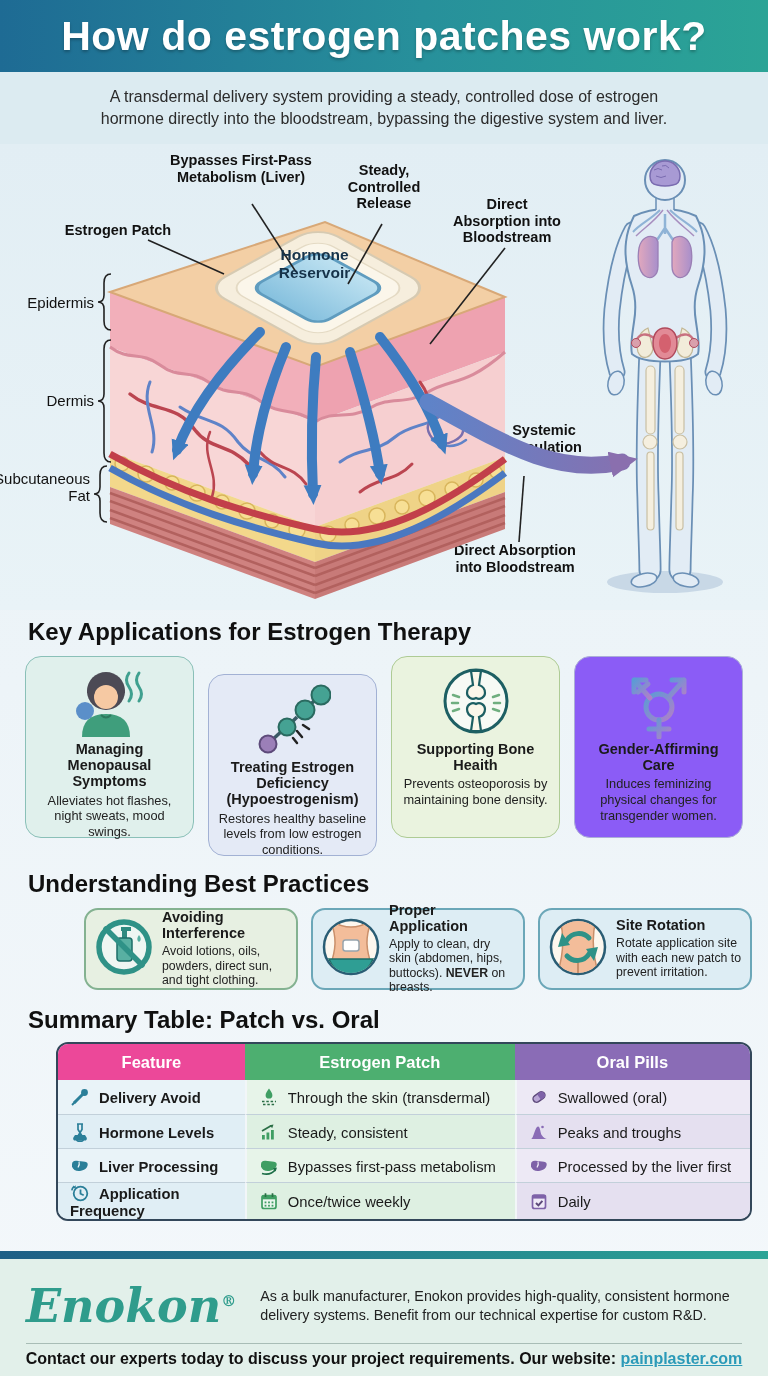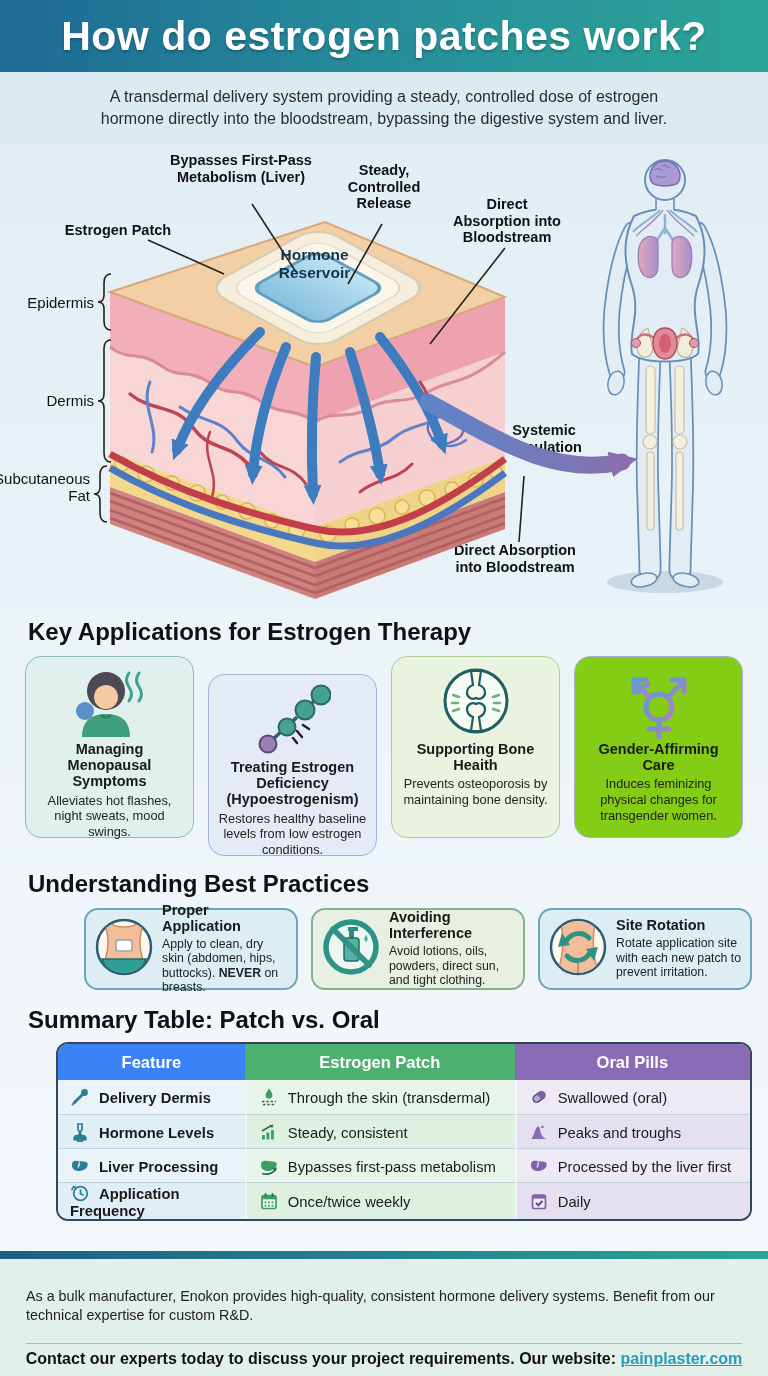--- a/index.html
+++ b/index.html
@@ -26,21 +26,21 @@
   .sec-heading { font-size:24px; font-weight:bold; color:#101010; margin:8px 0 8px 28px; }
 
   .apps-row { display:flex; gap:14px; padding:2px 25px 0 25px; }
   .app-card { width:170px; height:182px; border-radius:16px; border:1.5px solid; padding:8px 7px; display:flex; flex-direction:column; align-items:center; }
   .app-card .icon-box { height:72px; display:flex; align-items:center; justify-content:center; }
   .app-card h3 { font-size:14.5px; font-weight:bold; text-align:center; line-height:1.12; margin:4px 0 3px; }
   .app-card p { font-size:12.8px; text-align:center; line-height:1.22; color:#222; }
   .app-1 { background:#e0f0ec; border-color:#8ac0b8; }
   .app-2 { background:#e4eaf6; border-color:#a2b1d4;margin-top:18px; }
   .app-3 { background:#eaf3df; border-color:#aecb95; }
-  .app-4 { background:#84cc16; border-color:#abaed7; }
+  .app-4 { background:#8b5cf6; border-color:#abaed7; }
 
   .practices-row { display:flex; gap:13px; padding:2px 16px 0 84px; }
   .practice-card { width:214px; height:82px; border-radius:14px; border:2px solid; padding:7px 8px; display:flex; align-items:center; gap:8px; }
   .practice-card .pic { flex:0 0 60px; }
   .practice-card h3 { font-size:14.5px; font-weight:bold; line-height:1.1; margin-bottom:2px; }
   .practice-card p { font-size:12.3px; line-height:1.18; color:#222; }
   .pr-1 { background:#ddedf4; border-color:#6ba7b8; }
   .pr-2 { background:#e7f0e2; border-color:#84b291; }
   .pr-3 { background:#ddedf4; border-color:#6ba7b8; }
 
@@ -367,20 +367,37 @@
       </svg>
     </div>
     <h3>Gender-Affirming Care</h3>
     <p>Induces feminizing physical changes for transgender women.</p>
   </div>
 </div>
 
 <h2 class="sec-heading" style="margin-top:14px;">Understanding Best Practices</h2>
 <div class="practices-row">
 
+  <div class="practice-card pr-2">
+    <div class="pic">
+      <svg width="60" height="60" viewBox="0 0 60 60">
+        <circle cx="30" cy="30" r="25" fill="#eef6f2" stroke="#2f9287" stroke-width="5.5"></circle>
+        <rect x="27" y="10" width="10" height="4" fill="#2f8a80"></rect>
+        <rect x="28" y="13" width="5" height="8" fill="#2f8a80"></rect>
+        <rect x="23" y="21" width="15" height="23" rx="3" fill="#58b0a2" stroke="#1d6e68" stroke-width="1.5"></rect>
+        <path d="M45,18 q-3.5,4.5 0,7 q3.5,-2.5 0,-7" fill="#58b0a2"></path>
+        <line x1="12" y1="12" x2="48" y2="48" stroke="#2f9287" stroke-width="5.5" stroke-linecap="round"></line>
+      </svg>
+    </div>
+    <div>
+      <h3>Avoiding Interference</h3>
+      <p>Avoid lotions, oils, powders, direct sun, and tight clothing.</p>
+    </div>
+  </div>
+
   <div class="practice-card pr-1">
     <div class="pic">
       <svg width="60" height="60" viewBox="0 0 60 60">
         <defs>
             <clipPath id="c1">
               <circle cx="30" cy="30" r="26"></circle>
             </clipPath>
           </defs>
         <circle cx="30" cy="30" r="27" fill="#fdf7ee" stroke="#2a5d74" stroke-width="2.5"></circle>
         <g clip-path="url(#c1)">
@@ -389,37 +406,20 @@
           <rect x="22" y="23" width="16" height="11" rx="2.5" fill="#fff" stroke="#97a4ad" stroke-width="1.5"></rect>
         </g>
       </svg>
     </div>
     <div>
       <h3>Proper Application</h3>
       <p><span>Apply to clean, dry skin (abdomen, hips, buttocks). </span><b>NEVER</b><span> on breasts.</span></p>
     </div>
   </div>
 
-  <div class="practice-card pr-2">
-    <div class="pic">
-      <svg width="60" height="60" viewBox="0 0 60 60">
-        <circle cx="30" cy="30" r="25" fill="#eef6f2" stroke="#2f9287" stroke-width="5.5"></circle>
-        <rect x="27" y="10" width="10" height="4" fill="#2f8a80"></rect>
-        <rect x="28" y="13" width="5" height="8" fill="#2f8a80"></rect>
-        <rect x="23" y="21" width="15" height="23" rx="3" fill="#58b0a2" stroke="#1d6e68" stroke-width="1.5"></rect>
-        <path d="M45,18 q-3.5,4.5 0,7 q3.5,-2.5 0,-7" fill="#58b0a2"></path>
-        <line x1="12" y1="12" x2="48" y2="48" stroke="#2f9287" stroke-width="5.5" stroke-linecap="round"></line>
-      </svg>
-    </div>
-    <div>
-      <h3>Avoiding Interference</h3>
-      <p>Avoid lotions, oils, powders, direct sun, and tight clothing.</p>
-    </div>
-  </div>
-
   <div class="practice-card pr-3">
     <div class="pic">
       <svg width="60" height="60" viewBox="0 0 60 60">
         <defs>
             <clipPath id="c3">
               <circle cx="30" cy="30" r="26"></circle>
             </clipPath>
           </defs>
         <circle cx="30" cy="30" r="27" fill="#fdf7ee" stroke="#2a5d74" stroke-width="2.5"></circle>
         <g clip-path="url(#c3)">
@@ -438,32 +438,32 @@
       <h3>Site Rotation</h3>
       <p>Rotate application site with each new patch to prevent irritation.</p>
     </div>
   </div>
 </div>
 
 <h2 class="sec-heading" style="margin-top:16px;">Summary Table: Patch vs. Oral</h2>
 <table class="sum-table">
   <thead>
     <tr>
-      <th class="h-feature" style="background:#3b82f6;">Feature</th>
+      <th class="h-feature" style="background:#ec4899;">Feature</th>
       <th class="h-patch" style="background:#4daf70;">Estrogen Patch</th>
       <th class="h-oral" style="background:#8a6cb6;margin-left:36px;">Oral Pills</th>
     </tr>
   </thead>
   <tbody>
     <tr>
       <td class="c-feature" style="border-top:none;"><span class="ticon"><svg width="20" height="20" viewBox="0 0 20 20">
               <line x1="4" y1="16" x2="13" y2="7" stroke="#2b7f99" stroke-width="3"></line>
               <circle cx="14.5" cy="5.5" r="3.4" fill="#2b7f99"></circle>
               <line x1="2" y1="18" x2="6" y2="14" stroke="#2b7f99" stroke-width="2"></line>
-            </svg></span><span>Delivery Dermis</span></td>
+            </svg></span><span>Delivery Avoid</span></td>
       <td class="c-patch" style="border-top:none;"><span class="ticon"><svg width="20" height="20" viewBox="0 0 20 20">
               <path d="M10,1.5 C8,4.5 6.6,6.4 6.6,8.2 a3.4,3.4 0 0 0 6.8,0 C13.4,6.4 12,4.5 10,1.5 Z" fill="#3f9e63"></path>
               <g stroke="#2b6e46" stroke-width="1.6" stroke-dasharray="2.5,1.8">
                 <line x1="3" y1="14.5" x2="17" y2="14.5"></line>
                 <line x1="4" y1="17.5" x2="16" y2="17.5"></line>
               </g>
             </svg></span><span>Through the skin (transdermal)</span></td>
       <td class="c-oral" style="border-top:none;"><span class="ticon"><svg width="20" height="20" viewBox="0 0 20 20">
               <g transform="rotate(-35 10 10)">
                 <rect x="3.5" y="6.5" width="13" height="7" rx="3.5" fill="#b9a6d6" stroke="#5d4a7a" stroke-width="1.4"></rect>
@@ -528,20 +528,21 @@
               <rect x="3.5" y="4" width="13" height="13.5" rx="2" fill="#efeaf7" stroke="#7e62a8" stroke-width="1.7"></rect>
               <rect x="3.5" y="4" width="13" height="3.6" fill="#7e62a8"></rect>
               <path d="M7,12 l2.4,2.4 4,-4.6" fill="none" stroke="#5d4a7a" stroke-width="2"></path>
             </svg></span><span>Daily</span></td>
     </tr>
   </tbody>
 </table>
 
 <div class="footer-bar"></div>
 <div class="footer">
+  <div class="logo"><span>Enokon</span><sup>®</sup></div>
   <div class="footer-text">
     <p>As a bulk manufacturer, Enokon provides high-quality, consistent hormone delivery systems. Benefit from our technical expertise for custom R&amp;D.</p>
   </div>
 </div>
 <div class="contact-wrap">
   <hr class="footer-divider">
   <div class="contact-line"><span>Contact our experts today to discuss your project requirements. Our website: </span><a href="#">painplaster.com</a></div>
 </div>
 
 </body></html>

